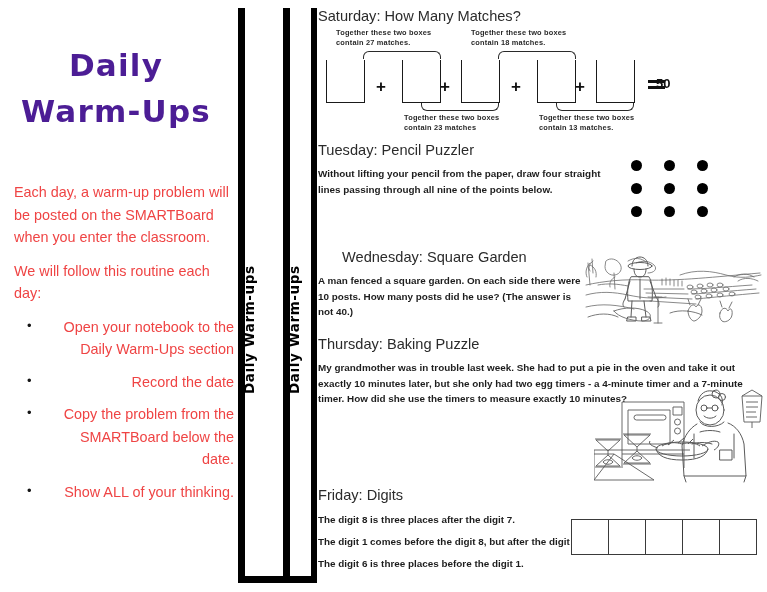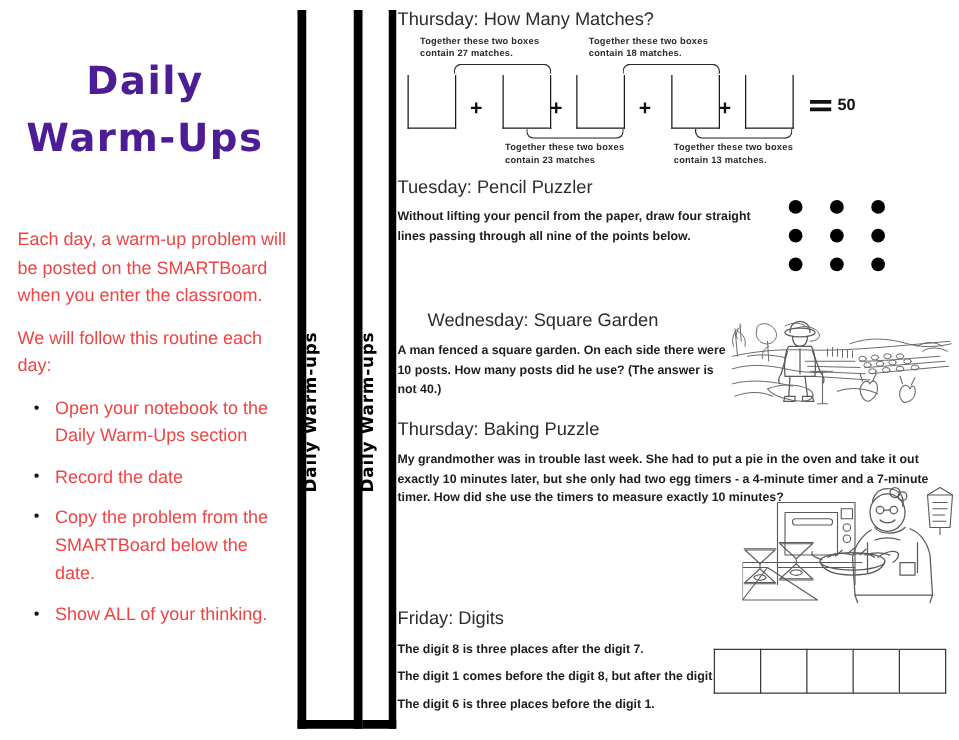--- a/index.html
+++ b/index.html
@@ -47,20 +47,21 @@
   #cover-body p { margin: 0 0 11px 0; }
   #cover-body ul {
     margin: 0 0 10px 0;
     padding: 0 0 0 17px;
     list-style: none;
   }
   #cover-body li {
     position: relative;
     margin: 0 0 10px 0;
     padding-left: 13px;
+    text-align: right;
   }
   #cover-body li::before {
     content: "\2022";
     position: absolute;
     left: -4px; top: -1px;
     font-size: 13px;
     color: #151515;
   }
 
   
@@ -220,21 +221,21 @@
 <div class="spine-bar" id="spine-bar-mid"></div>
 <div class="spine-bar" id="spine-bar-right"></div>
 <div class="spine-bar" id="spine-bar-bottom-a"></div>
 <div class="spine-bar" id="spine-bar-bottom-b"></div>
 
 <div class="spine-label" id="spine-label-1">Daily Warm-ups</div>
 <div class="spine-label" id="spine-label-2">Daily Warm-ups</div>
 
 <div id="right-col">
 
-  <div class="day-head" style="left:0px; top:8px;">Thursday: How Many Matches?</div>
+  <div class="day-head" style="left:0px; top:8px;">Saturday: How Many Matches?</div>
 
   <div id="monday-diagram">
 
     <div class="note-cap" style="left:18px; top:0px; width:110px;">Together these two boxes contain 27 matches.</div>
     <div class="note-cap" style="left:153px; top:0px; width:110px;">Together these two boxes contain 18 matches.</div>
 
     <div class="brace" style="left:45px; top:23px; width:76px;"></div>
     <div class="brace" style="left:180px; top:23px; width:76px;"></div>
 
     <div class="mbox" style="left:8px;   top:32px;"></div>
@@ -243,21 +244,21 @@
     <div class="mbox" style="left:219px; top:32px;"></div>
     <div class="mbox" style="left:278px; top:32px;"></div>
 
     <div class="plus" style="left:58px;  top:50px;">+</div>
     <div class="plus" style="left:122px; top:50px;">+</div>
     <div class="plus" style="left:193px; top:50px;">+</div>
     <div class="plus" style="left:257px; top:50px;">+</div>
 
     <div class="eqsign" style="left:330px; top:52px;"></div>
     <div class="eqsign" style="left:330px; top:58px;"></div>
-    <div id="eq-total" style="left:352px; top:48px;">50</div>
+    <div id="eq-total" style="left:338px; top:48px;">50</div>
 
     <div class="brace-dn" style="left:103px; top:75px; width:76px;"></div>
     <div class="brace-dn" style="left:238px; top:75px; width:76px;"></div>
 
     <div class="note-cap" style="left:86px; top:85px; width:112px;">Together these two boxes contain 23 matches</div>
     <div class="note-cap" style="left:221px; top:85px; width:112px;">Together these two boxes contain 13 matches.</div>
   </div>
 
   <div class="day-head" style="left:0px; top:142px;">Tuesday: Pencil Puzzler</div>
   <div class="day-text" style="left:0px; top:166px; width:290px;">Without lifting your pencil from the paper, draw four straight lines passing through all nine of the points below.</div>

